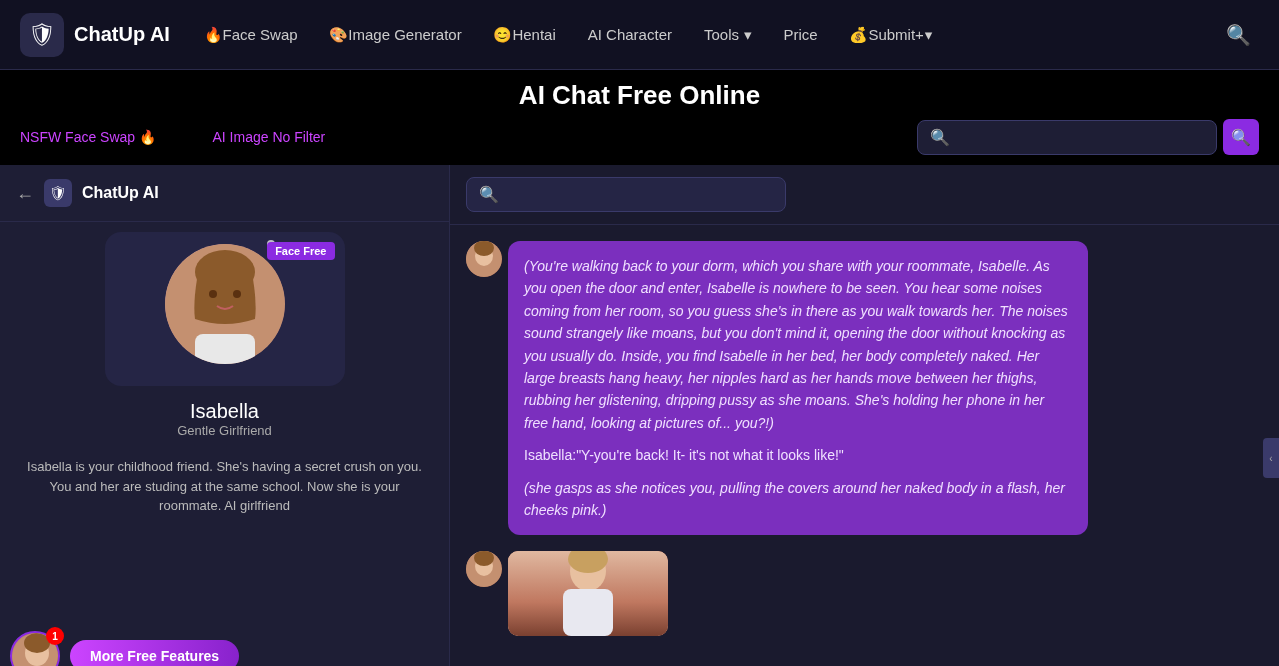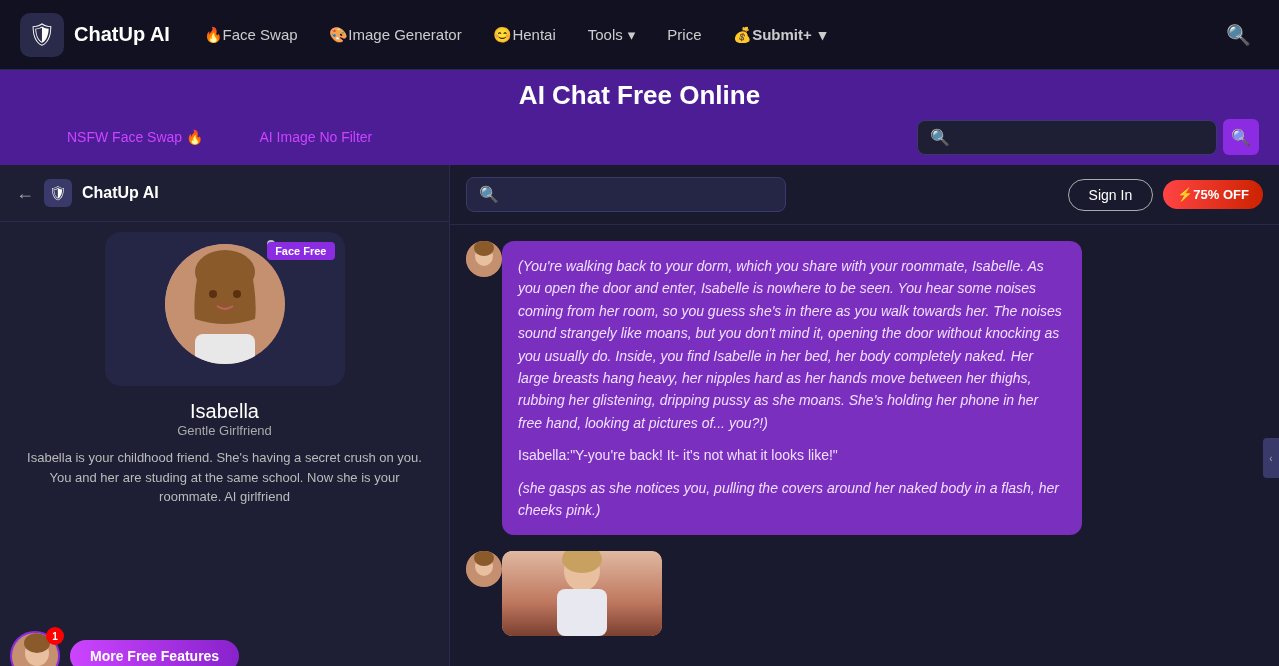--- a/index.html
+++ b/index.html
@@ -66,26 +66,26 @@
       padding: 8px 14px;
       border-radius: 8px;
       cursor: pointer;
       font-size: 15px;
       font-weight: 500;
       color: #ccc;
     }
     .submit-btn {
       display: flex;
       align-items: center;
-      gap: 7px;
+      gap: 1px;
       padding: 8px 14px;
       border-radius: 8px;
       cursor: pointer;
       font-size: 15px;
-      font-weight: 700;
+      font-weight: 400;
       color: #ccc;
     }
     .search-icon-btn {
       width: 40px;
       height: 40px;
       display: flex;
       align-items: center;
       justify-content: center;
       cursor: pointer;
       font-size: 20px;
@@ -189,21 +189,21 @@
 
     .char-name {
       font-size: 20px;
       font-weight: 400;
       text-align: center;
     }
     .char-subtitle {
       font-size: 13px;
       color: #aaa;
       text-align: center;
-      margin-bottom: 10px;
+      margin-bottom: 19px;
     }
     .char-desc {
       font-size: 13px;
       color: #bbb;
       text-align: center;
       line-height: 1.5;
     }
 
     
     .bottom-notification {
@@ -314,21 +314,21 @@
     .chat-messages {
       flex: 1;
       overflow-y: auto;
       padding: 16px;
       display: flex;
       flex-direction: column;
       gap: 16px;
     }
     .message-row {
       display: flex;
-      gap: 0;
+      gap: 6px;
       align-items: flex-start;
     }
     .msg-avatar {
       width: 36px;
       height: 36px;
       border-radius: 50%;
       background: linear-gradient(135deg, #c8957a, #8b5040);
       flex-shrink: 0;
       overflow: hidden;
     }
@@ -375,42 +375,41 @@
       display: flex;
       align-items: center;
       justify-content: center;
       cursor: pointer;
       color: #aaa;
       font-size: 10px;
     }
 
     
     .hero-section {
-      background: #4c1d95;
+      background: #000000;
       padding: 10px 20px;
     }
     .hero-title-row {
       text-align: center;
       margin-bottom: 8px;
     }
     .hero-title-row h1 {
       font-size: 26px;
       font-weight: 700;
     }
     .hero-bottom-row {
       display: flex;
       align-items: center;
       justify-content: space-between;
     }
     .hero-links-row {
       display: flex;
       align-items: flex-end;
       gap: 28px;
       font-size: 14px;
-      margin-left: 47px;
     }
     .hero-links-row a { color: #cc44ff; text-decoration: none; font-weight: 500; }
     .hero-links-row span { color: #fff; }
     .hero-search-row {
       display: flex;
       align-items: center;
       gap: 6px;
     }
     .h-search-box {
       display: flex;
@@ -454,20 +453,23 @@
   </div>
   <nav class="nav">
     <div class="nav-item">
       <span>🔥Face Swap</span>
     </div>
     <div class="nav-item">
       <span>🎨Image Generator</span>
     </div>
     <div class="nav-item">
       <span>😊Hentai</span>
+    </div>
+    <div class="nav-item">
+      <span>AI Character</span>
     </div>
     <div class="nav-item">
       <span>Tools</span>
       <span>▾</span>
     </div>
     <div class="nav-item price-btn">
       <span>Price</span>
     </div>
     <div class="nav-item submit-btn">
       <span>💰Submit+</span>
@@ -548,24 +550,20 @@
         <div class="notif-badge">1</div>
       </div>
       <button class="notif-btn">More Free Features</button>
     </div>
   </div>
 
   <div class="right-panel">
     <div class="chat-header">
       <div class="chat-search">
         <span>🔍</span>
-      </div>
-      <div class="chat-actions">
-        <button class="sign-in-btn">Sign In</button>
-        <button class="discount-btn">⚡75% OFF</button>
       </div>
     </div>
 
     <div class="chat-messages" style="position:relative;">
 
       <div class="message-row">
         <div class="msg-avatar">
           <svg width="36" height="36" viewBox="0 0 36 36">
             <circle cx="18" cy="18" r="18" fill="#c49070"></circle>
             <ellipse cx="18" cy="15" rx="9" ry="10" fill="#e8c0a0"></ellipse>

